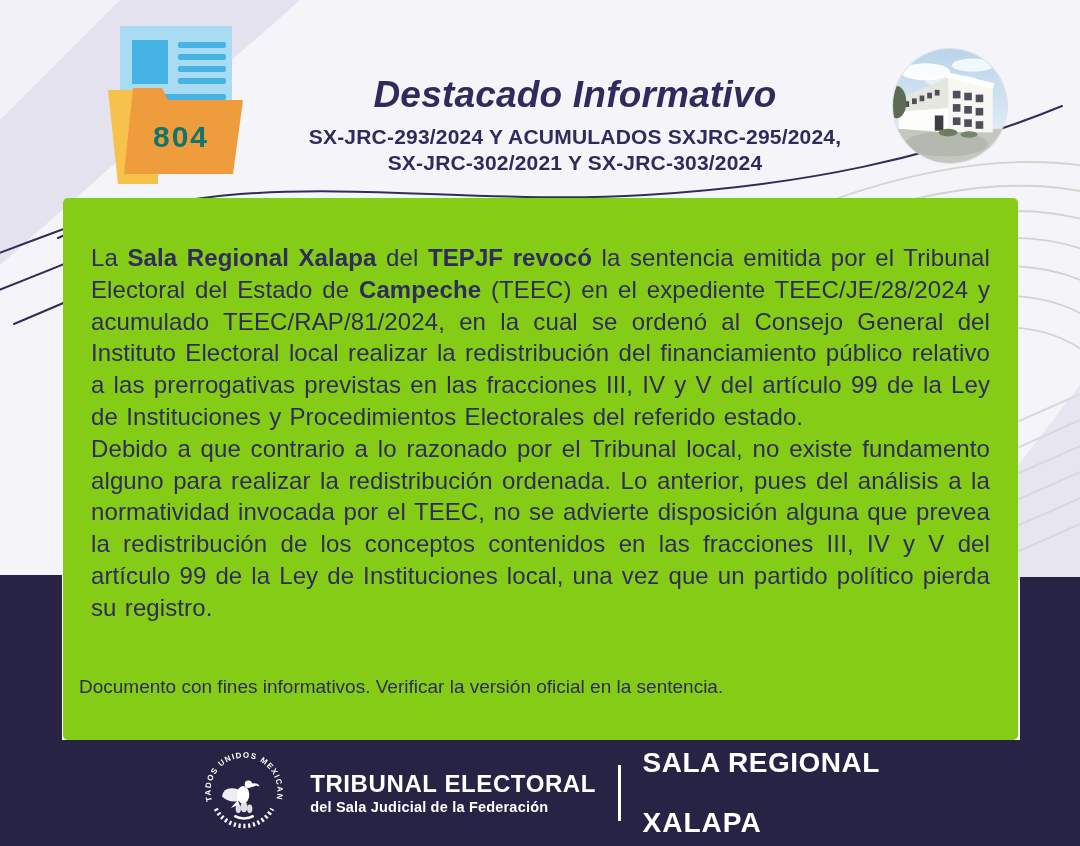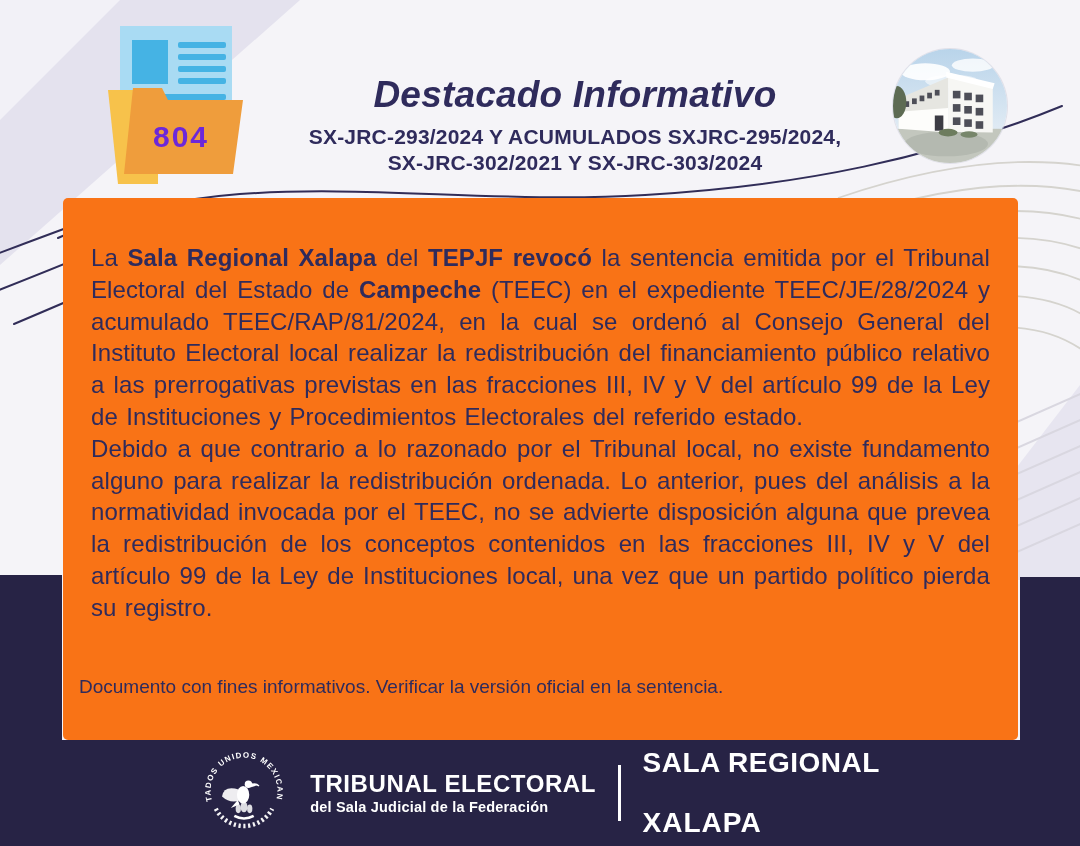--- a/index.html
+++ b/index.html
@@ -8,39 +8,39 @@
     background:#f5f4f8;
     font-family:"Liberation Sans",sans-serif;
   }
   svg{display:block;}
   .decor{position:absolute;inset:0;z-index:0;pointer-events:none;}
 
   
   .folder-wrap{position:absolute;left:92px;top:24px;width:180px;height:164px;z-index:3;}
   .folder-num{
     position:absolute;left:44px;top:96px;width:90px;text-align:center;
-    font-size:30px;font-weight:800;color:#6d28d9;letter-spacing:2px;
+    font-size:30px;font-weight:800;color:#0f766e;letter-spacing:2px;
   }
   .title-block{position:absolute;left:255px;top:66px;width:640px;text-align:center;z-index:3;color:#2f2b5c;}
   .title-block h1{margin:8px;font-size:37px;font-weight:800;letter-spacing:0.2px;font-style:italic;}
   .case-line{font-size:21px;font-weight:700;line-height:26px;letter-spacing:0.2px;}
   .case-line.first{margin-top:0;}
   .building-photo{position:absolute;left:893px;top:49px;width:114px;height:114px;z-index:3;
     border-radius:50%;overflow:hidden;box-shadow:0 0 0 1px rgba(210,210,222,.6);}
 
   
   .navy-col{position:absolute;background:#272345;z-index:1;}
   .navy-col.left{left:0;top:575px;width:62px;height:170px;}
   .navy-col.right{left:1020px;top:577px;width:60px;height:168px;}
   .footer-band{position:absolute;left:0;top:740px;width:1080px;height:106px;background:#272345;z-index:4;}
 
   
   .card{
     position:absolute;left:63px;top:198px;width:955px;height:542px;z-index:2;
-    background:#f97316;border-radius:5px;box-sizing:border-box;
+    background:#84cc16;border-radius:5px;box-sizing:border-box;
     padding:44px 28px 0 28px;color:#2f2b5c;
   }
   .para{
     margin:0;font-size:24px;line-height:31.8px;text-align:justify;
     letter-spacing:0.1px;word-spacing:1.5px;
   }
   .para + .para{}
   .seg.bold{font-weight:700;}
   .disclaimer{
     position:absolute;left:0;right:0;bottom:26px;margin:16px;

